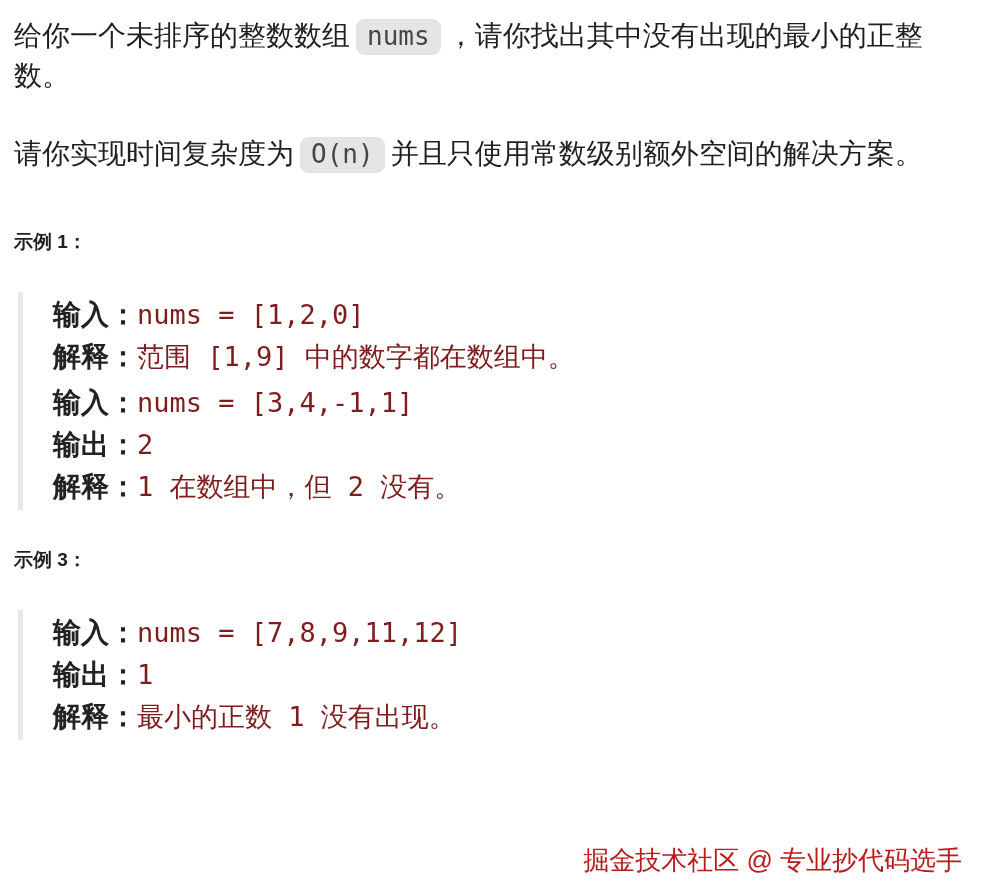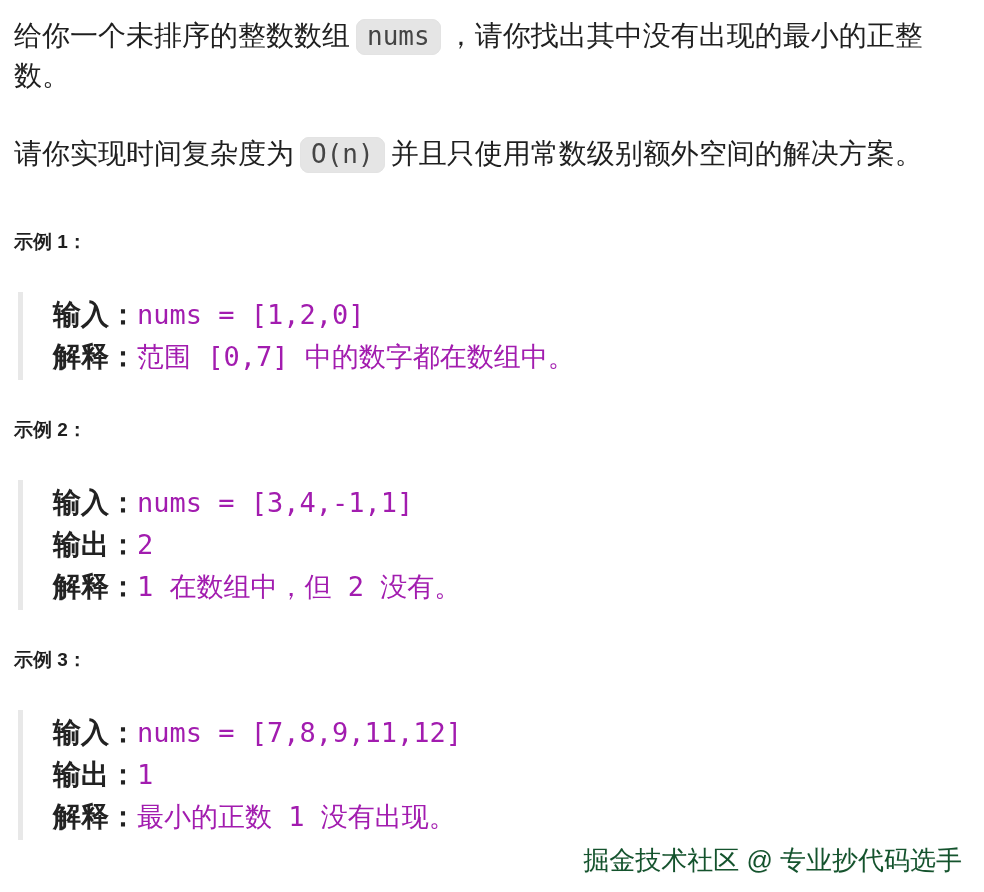--- a/index.html
+++ b/index.html
@@ -57,53 +57,52 @@
     white-space: nowrap;
   }
   .io-label {
     font-family: "Liberation Sans", "DejaVu Sans", sans-serif;
     font-weight: 700;
     color: #222222;
   }
   .io-value {
     font-family: "DejaVu Sans Mono", "Liberation Mono", monospace;
     font-size: 27px;
-    color: #a21caf;
+    color: #7f1d1d;
   }
 
   
   .watermark {
     position: absolute;
     right: 22px;
     bottom: 12px;
     font-size: 26px;
-    color: #14532d;
+    color: #b91c1c;
     text-shadow: 2px 2px 1px #ffffff, 1px 1px 0 #f2f2f2;
     white-space: nowrap;
   }
 </style>
 </head>
 <body>
 
 <main>
 
   <p class="desc"><span>给你一个未排序的整数数组</span><code class="inline-code">nums</code><span>，请你找出其中没有出现的最小的正整数。</span></p>
 
   <p class="desc last"><span>请你实现时间复杂度为</span><code class="inline-code">O(n)</code><span>并且只使用常数级别额外空间的解决方案。</span></p>
 
   <section class="example">
     <h3 class="example-title">示例 1：</h3>
     <div class="example-block">
       <div class="example-line"><span class="io-label">输入：</span><span class="io-value">nums = [1,2,0]</span></div>
-      <div class="example-line"><span class="io-label">解释：</span><span class="io-value">范围 [0,7] 中的数字都在数组中。</span></div>
+      <div class="example-line"><span class="io-label">解释：</span><span class="io-value">范围 [1,9] 中的数字都在数组中。</span></div>
     </div>
   </section>
 
   <section class="example">
-    <h3 class="example-title">示例 2：</h3>
     <div class="example-block">
       <div class="example-line"><span class="io-label">输入：</span><span class="io-value">nums = [3,4,-1,1]</span></div>
       <div class="example-line"><span class="io-label">输出：</span><span class="io-value">2</span></div>
       <div class="example-line"><span class="io-label">解释：</span><span class="io-value">1 在数组中，但 2 没有。</span></div>
     </div>
   </section>
 
   <section class="example">
     <h3 class="example-title">示例 3：</h3>
     <div class="example-block">

